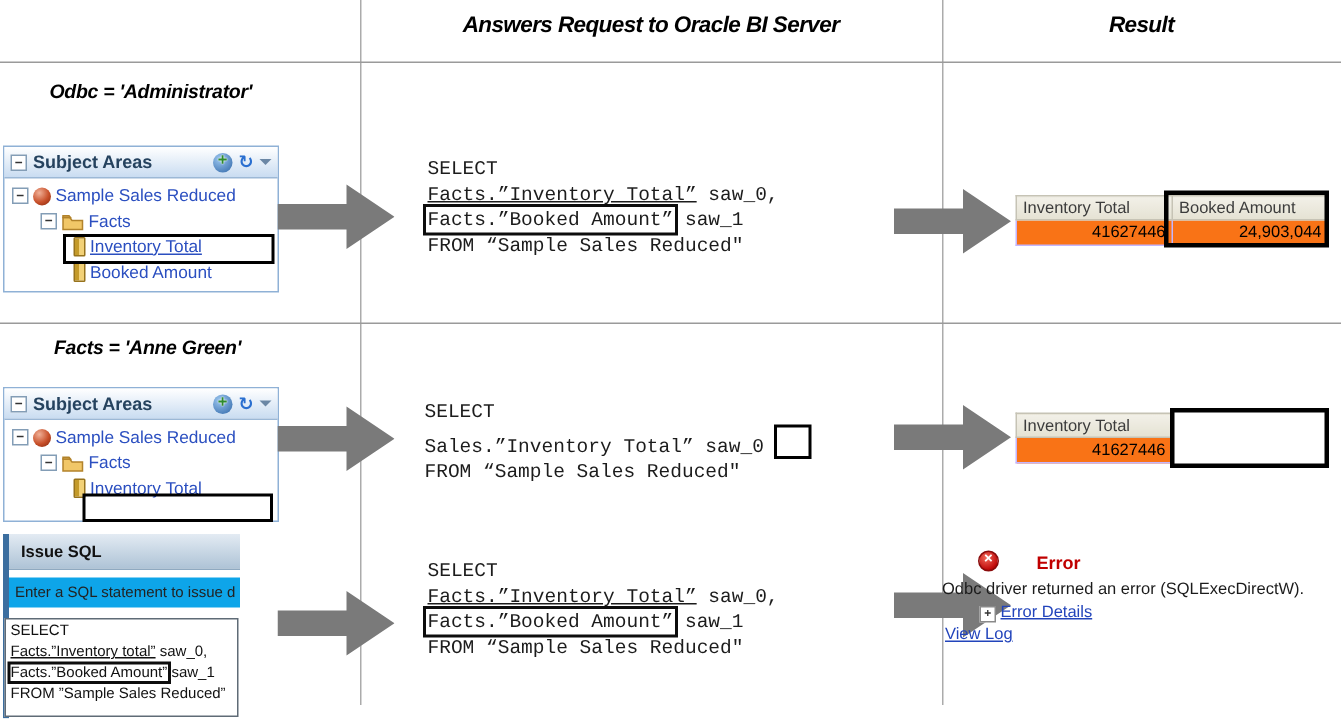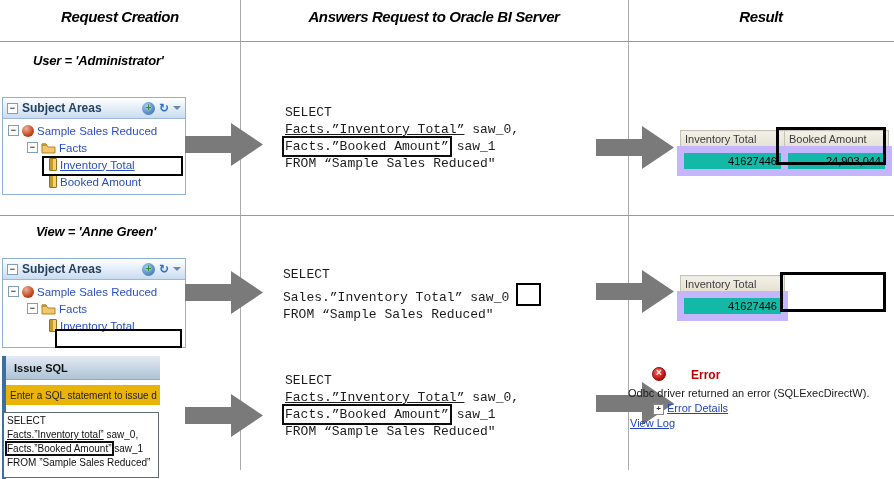--- a/index.html
+++ b/index.html
@@ -45,32 +45,32 @@
   .emptybox{display:inline-block;width:21px;height:19px;border:2px solid #000;
             vertical-align:-5px;margin-left:7px;}
 
   
   .arrow{position:absolute;}
 
   
   .rtable{position:absolute;border-collapse:collapse;font:11px "Liberation Sans",sans-serif;}
   .rtable th{width:95px;background:linear-gradient(#f2f0e8,#e5e2d3);border:1px solid #c6c3b5;
              font-weight:normal;text-align:left;color:#3c3c3c;padding:1px 4px;height:13px;}
-  .rtable td{background:#14b8a6;border:7px solid #c4b5fd;text-align:right;padding:1px 4px;height:14px;}
+  .rtable td{background:#f97316;border:1px solid #c4b5fd;text-align:right;padding:1px 4px;height:14px;}
   .bbox{position:absolute;border:3px solid #000;background:transparent;box-sizing:border-box;}
   .bbox2{position:absolute;border:2px solid #000;background:transparent;box-sizing:border-box;}
 
   
   .issuepanel{position:absolute;left:2px;top:356px;width:158px;height:130px;}
   .bluestrip{position:absolute;left:0;top:0;width:4px;height:123px;background:#3c6e9f;}
   .issuetitle{position:absolute;left:4px;top:0;right:0;height:24px;
               background:linear-gradient(#e3ebf3,#aec3d6);border-bottom:1px solid #8fa9c0;
               font:bold 11px "Liberation Sans",sans-serif;color:#111;
               display:flex;align-items:center;padding-left:8px;box-sizing:border-box;}
-  .issuesub{position:absolute;left:4px;top:29px;right:0;height:20px;background:#eab308;
+  .issuesub{position:absolute;left:4px;top:29px;right:0;height:20px;background:#0ea5e9;
             font:10px "Liberation Sans",sans-serif;color:#222;display:flex;align-items:center;
             padding-left:4px;white-space:nowrap;overflow:hidden;box-sizing:border-box;}
   .issuearea{position:absolute;left:1px;top:56px;width:156px;height:66px;background:#fff;
              border:1px solid #5f6b76;font:10px "Liberation Sans",sans-serif;line-height:14px;
              color:#111;padding:1px 0 0 3px;white-space:nowrap;overflow:hidden;box-sizing:border-box;}
   .issuearea .sqlbox{outline-width:2px;outline-offset:0;}
 
   
   .erricon{position:absolute;width:14px;height:14px;border-radius:50%;
            background:radial-gradient(circle at 38% 32%,#f26a5a,#c00a0a 70%,#7e0404);
@@ -88,25 +88,24 @@
 </head>
 <body>
 
 <div id="canvas">
 
   <div class="vdiv" style="left:240px"></div>
   <div class="vdiv" style="left:628px"></div>
   <div class="hline" style="top:41px"></div>
   <div class="hline" style="top:215px"></div>
 
-  <div class="hdr" style="left:0;width:240px">Request Creation</div>
   <div class="hdr" style="left:628px;width:266px">Result</div>
   <div class="hdr" style="left:240px;width:388px">Answers Request to Oracle BI Server</div>
 
-  <div class="userlbl" style="left:33px;top:53px">User = 'Administrator'</div>
+  <div class="userlbl" style="left:33px;top:53px">Odbc = 'Administrator'</div>
 
   <div class="sapanel" style="left:2px;top:97px">
     <div class="sahdr">
       <span class="minusbox">−</span>
       <span class="satitle">Subject Areas</span>
       <span class="hdricons">
         <span class="addicon">
             <span>+</span>
           </span>
         <span class="refreshicon">↻</span>
@@ -156,21 +155,21 @@
       <th>Booked Amount</th>
     </tr>
     <tr>
       <td>41627446</td>
       <td>24,903,044</td>
     </tr>
   </tbody>
     </table>
   <div class="bbox" style="left:776px;top:127px;width:110px;height:38px"></div>
 
-  <div class="userlbl" style="left:36px;top:224px">View = 'Anne Green'</div>
+  <div class="userlbl" style="left:36px;top:224px">Facts = 'Anne Green'</div>
 
   <div class="sapanel" style="left:2px;top:258px;height:90px">
     <div class="sahdr">
       <span class="minusbox">−</span>
       <span class="satitle">Subject Areas</span>
       <span class="hdricons">
         <span class="addicon">
             <span>+</span>
           </span>
         <span class="refreshicon">↻</span>

